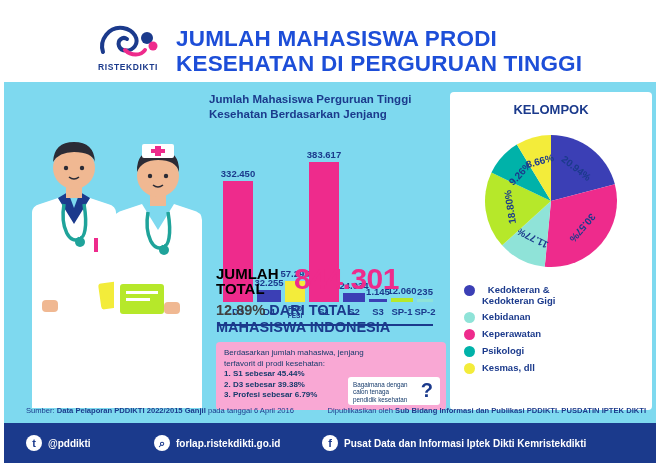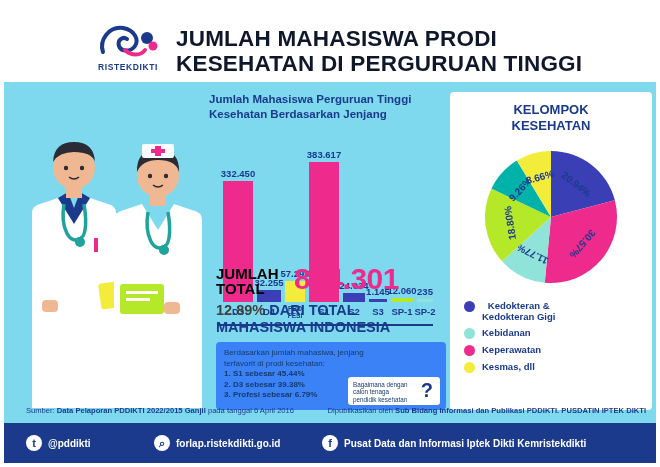--- a/index.html
+++ b/index.html
@@ -27,21 +27,21 @@
   }
   .logo-mark { width: 66px; height: 38px; margin: 0 auto; }
   .logo-text {
     font-size: 8.5px; font-weight: bold; color: #1b3a8c; letter-spacing: .6px;
     margin-top: 2px;
   }
   .title-block {
     position: absolute; left: 172px; top: 22px; width: 470px;
   }
   .title-line {
-    font-size: 22.5px; font-weight: bold; color: #0f172a;
+    font-size: 22.5px; font-weight: bold; color: #1d4ed8;
     letter-spacing: .2px; line-height: 25px;
   }
 
   
   .people {
     position: absolute; left: 10px; top: 84px; width: 200px; height: 320px;
   }
 
   
   .barpanel {
@@ -88,21 +88,21 @@
   }
   .pct-line {
     position: absolute; left: 0; top: 40px; width: 230px;
     font-size: 14.5px; font-weight: bold; color: #1b3a8c; line-height: 17px;
   }
   .pct-big { color: #404040; }
 
   
   .notebox {
     position: absolute; left: 212px; top: 338px; width: 230px; height: 68px;
-    background: #3b82f6; border-radius: 4px; padding: 6px 8px;
+    background: #f9a8d4; border-radius: 4px; padding: 6px 8px;
   }
   .notebox p {
     font-size: 8px; color: #153a6b; line-height: 10.5px; font-weight: bold;
   }
   .notebox .thin { font-weight: normal; }
   .question-badge {
     position: absolute; right: 6px; bottom: 5px; width: 92px; height: 28px;
     background: #ffffff; border-radius: 3px;
   }
   .qb-text {
@@ -311,21 +311,20 @@
         <div>calon tenaga</div>
         <div>pendidik kesehatan</div>
       </div>
       <div class="qb-mark">?</div>
     </div>
   </div>
 
   <div class="piepanel">
     <div class="pie-title">
       <div>KELOMPOK</div>
-      <div>KESEHATAN</div>
     </div>
     <div class="pie-wrap" id="pie-wrap"><svg viewBox="0 0 150 150" width="150" height="150">
           <path d="M75,75 L75,9 A66,66 0 0,1 138.86415695266157,58.34558746980825 Z" fill="#3b3fb5"></path>
           <text x="100.01916557705337" y="45.61963938082239" text-anchor="middle" font-size="10" font-family="&quot;Liberation Sans&quot;, sans-serif" font-weight="bold" fill="#1b3a8c" transform="rotate(37.692 100.01916557705337 42.61963938082239)">20.94%</text>
           <path d="M75,75 L138.86415695266157,58.34558746980825 A66,66 0 0,1 68.74756756769075,140.70317411418878 Z" fill="#ee2b8c"></path>
           <text x="106.15751827051038" y="104.5265047683032" text-anchor="middle" font-size="10" font-family="&quot;Liberation Sans&quot;, sans-serif" font-weight="bold" fill="#1b3a8c" transform="rotate(130.41 106.15751827051038 101.5265047683032)">30.57%</text>
           <path d="M75,75 L68.74756756769075,140.70317411418878 A66,66 0 0,1 26.100706989117917,119.32673169810627 Z" fill="#8fe3d8"></path>
           <text x="56.66365038932282" y="114.58175341553516" text-anchor="middle" font-size="10" font-family="&quot;Liberation Sans&quot;, sans-serif" font-weight="bold" fill="#1b3a8c" transform="rotate(206.622 56.66365038932282 111.58175341553516)">11.77%</text>
           <path d="M75,75 L26.100706989117917,119.32673169810627 A66,66 0 0,1 15.42342158128708,46.59874467705785 Z" fill="#b6e82a"></path>
           <text x="34.51398246038442" y="83.94380213179575" text-anchor="middle" font-size="10" font-family="&quot;Liberation Sans&quot;, sans-serif" font-weight="bold" fill="#1b3a8c" transform="rotate(261.648 34.51398246038442 80.94380213179575)">18.80%</text>
@@ -341,20 +340,24 @@
         </div>
         <div class="legend-item">
           <span class="legend-dot" style="background: rgb(143, 227, 216);"></span>
           <span class="legend-label">Kebidanan</span>
         </div>
         <div class="legend-item">
           <span class="legend-dot" style="background: rgb(238, 43, 140);"></span>
           <span class="legend-label">Keperawatan</span>
         </div>
         <div class="legend-item">
+          <span class="legend-dot" style="background: rgb(0, 178, 169);"></span>
+          <span class="legend-label">Psikologi</span>
+        </div>
+        <div class="legend-item">
           <span class="legend-dot" style="background: rgb(243, 236, 58);"></span>
           <span class="legend-label">Kesmas, dll</span>
         </div>
       </div>
   </div>
 
   <div class="source-bar">
     <div class="source-left">
       <span>Sumber: </span><b>Data Pelaporan PDDIKTI 2022/2015 Ganjil</b><span> pada tanggal 6 April 2016</span>
     </div>

